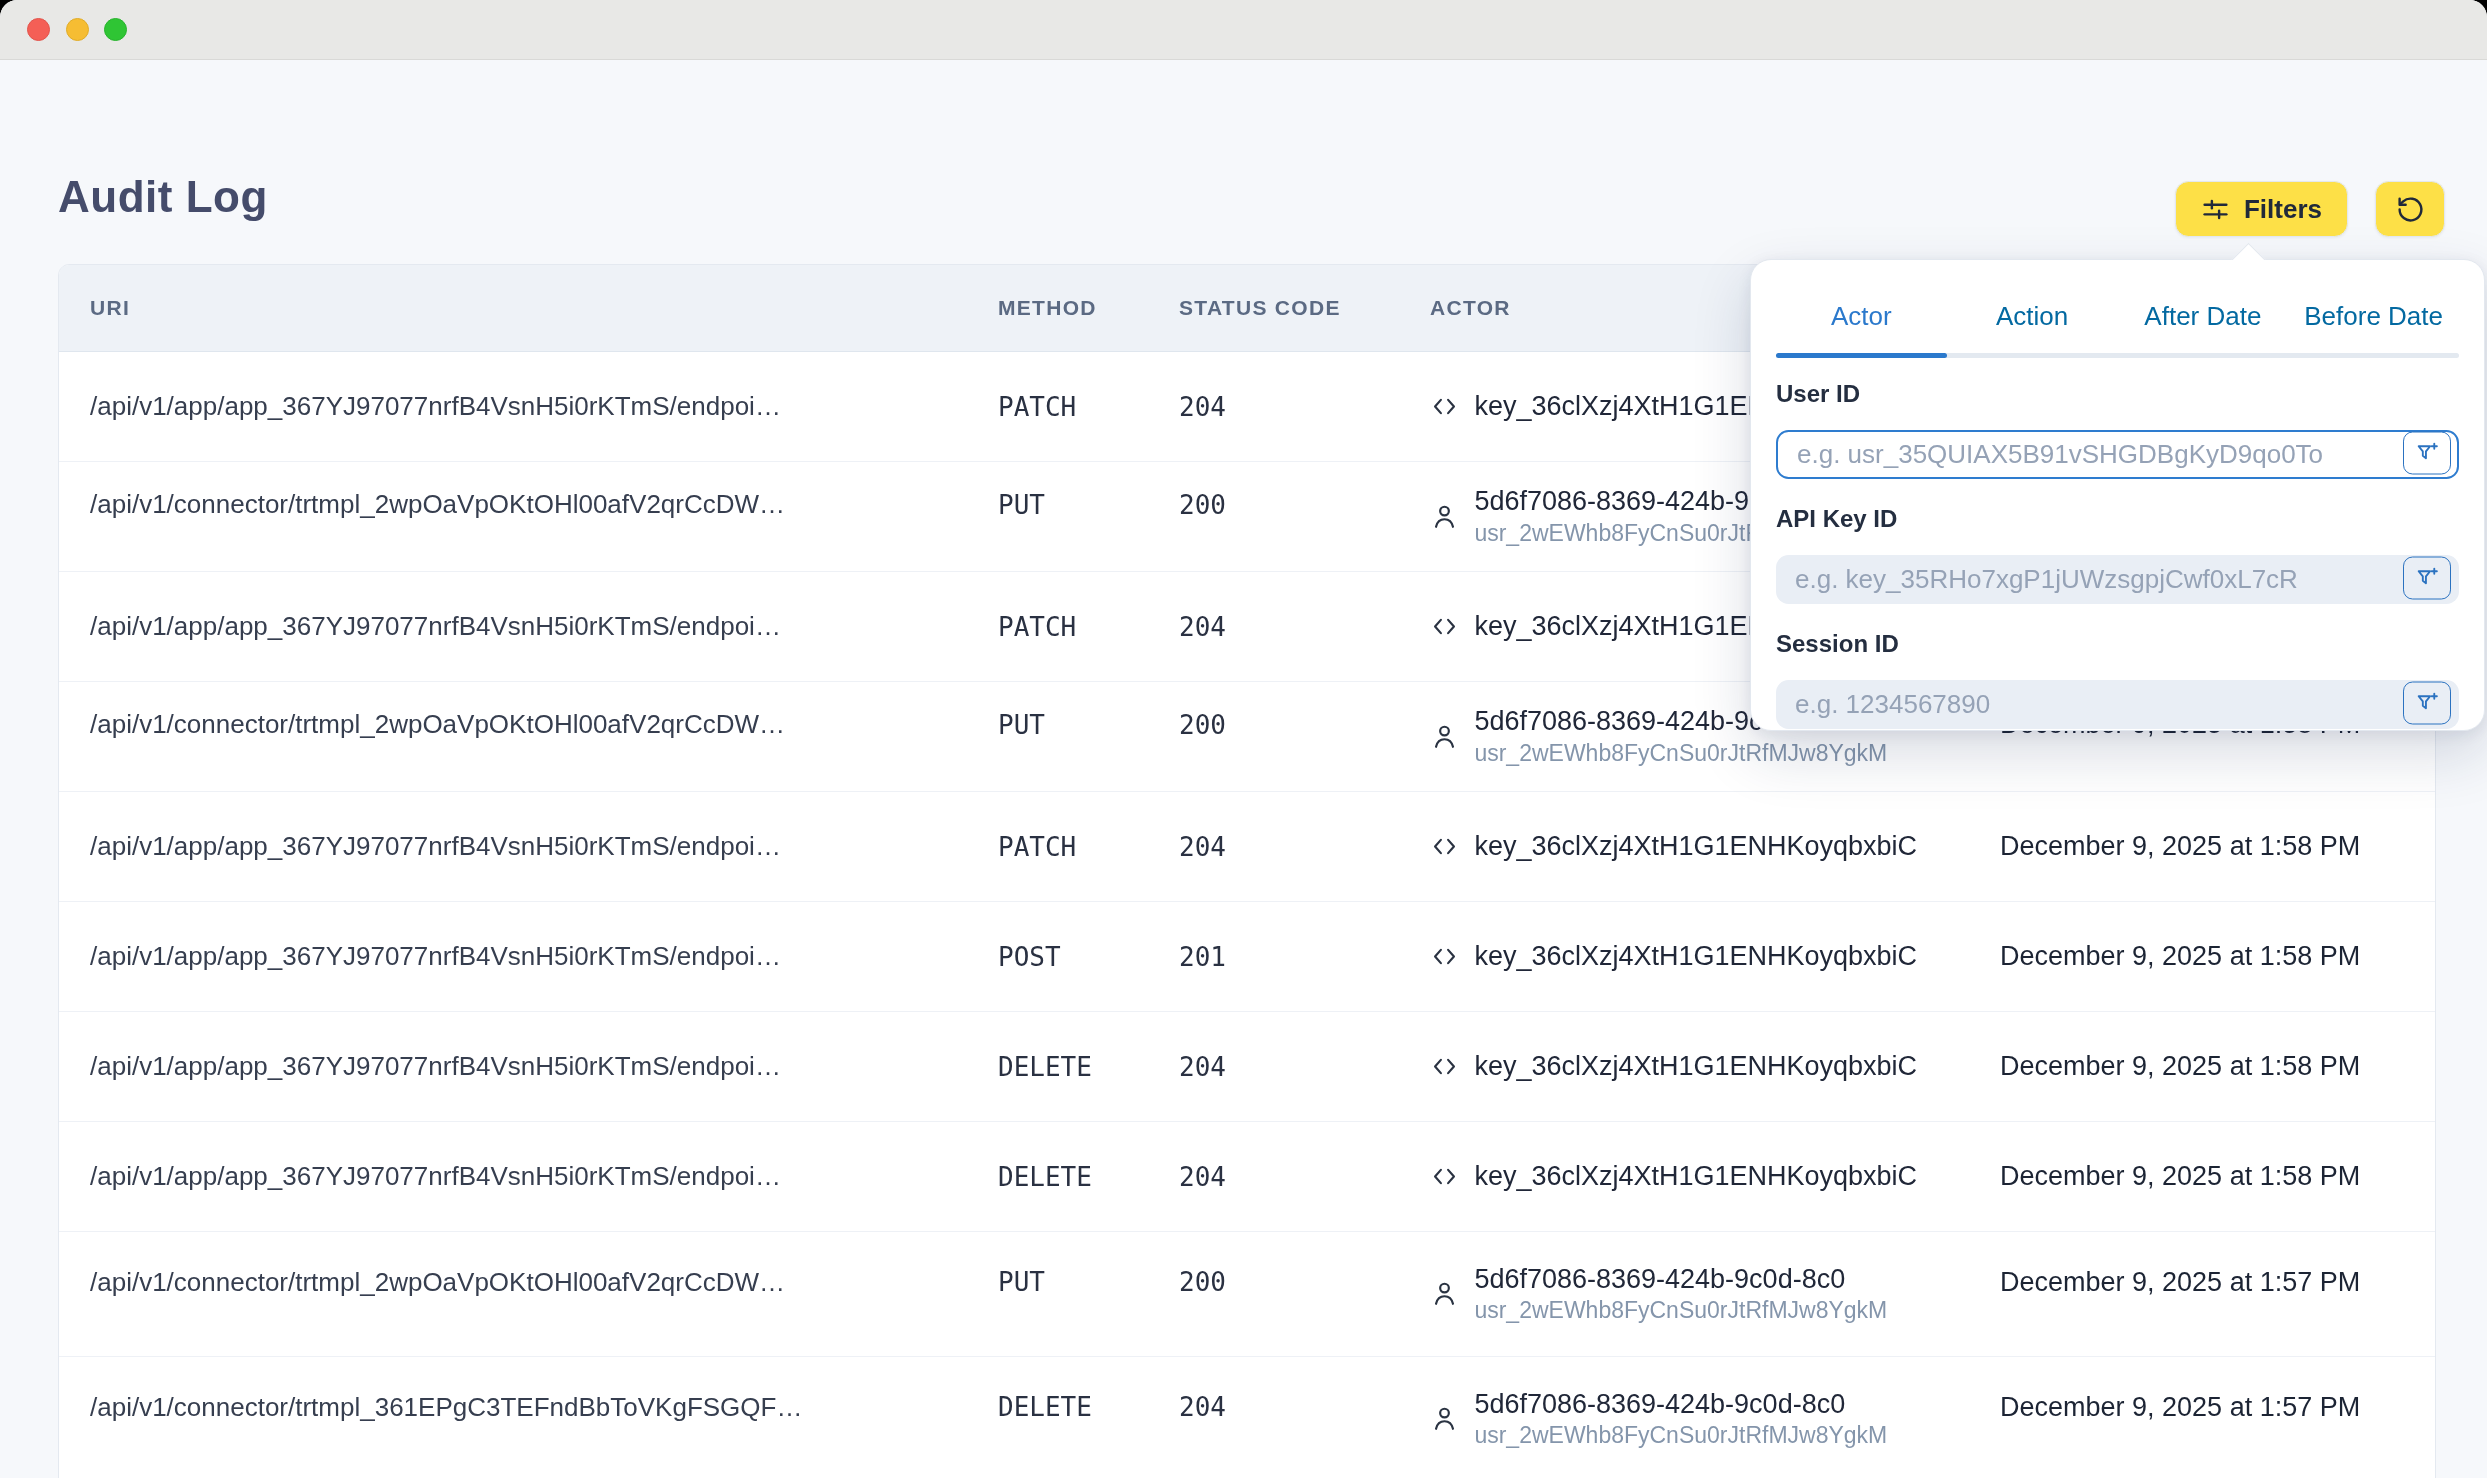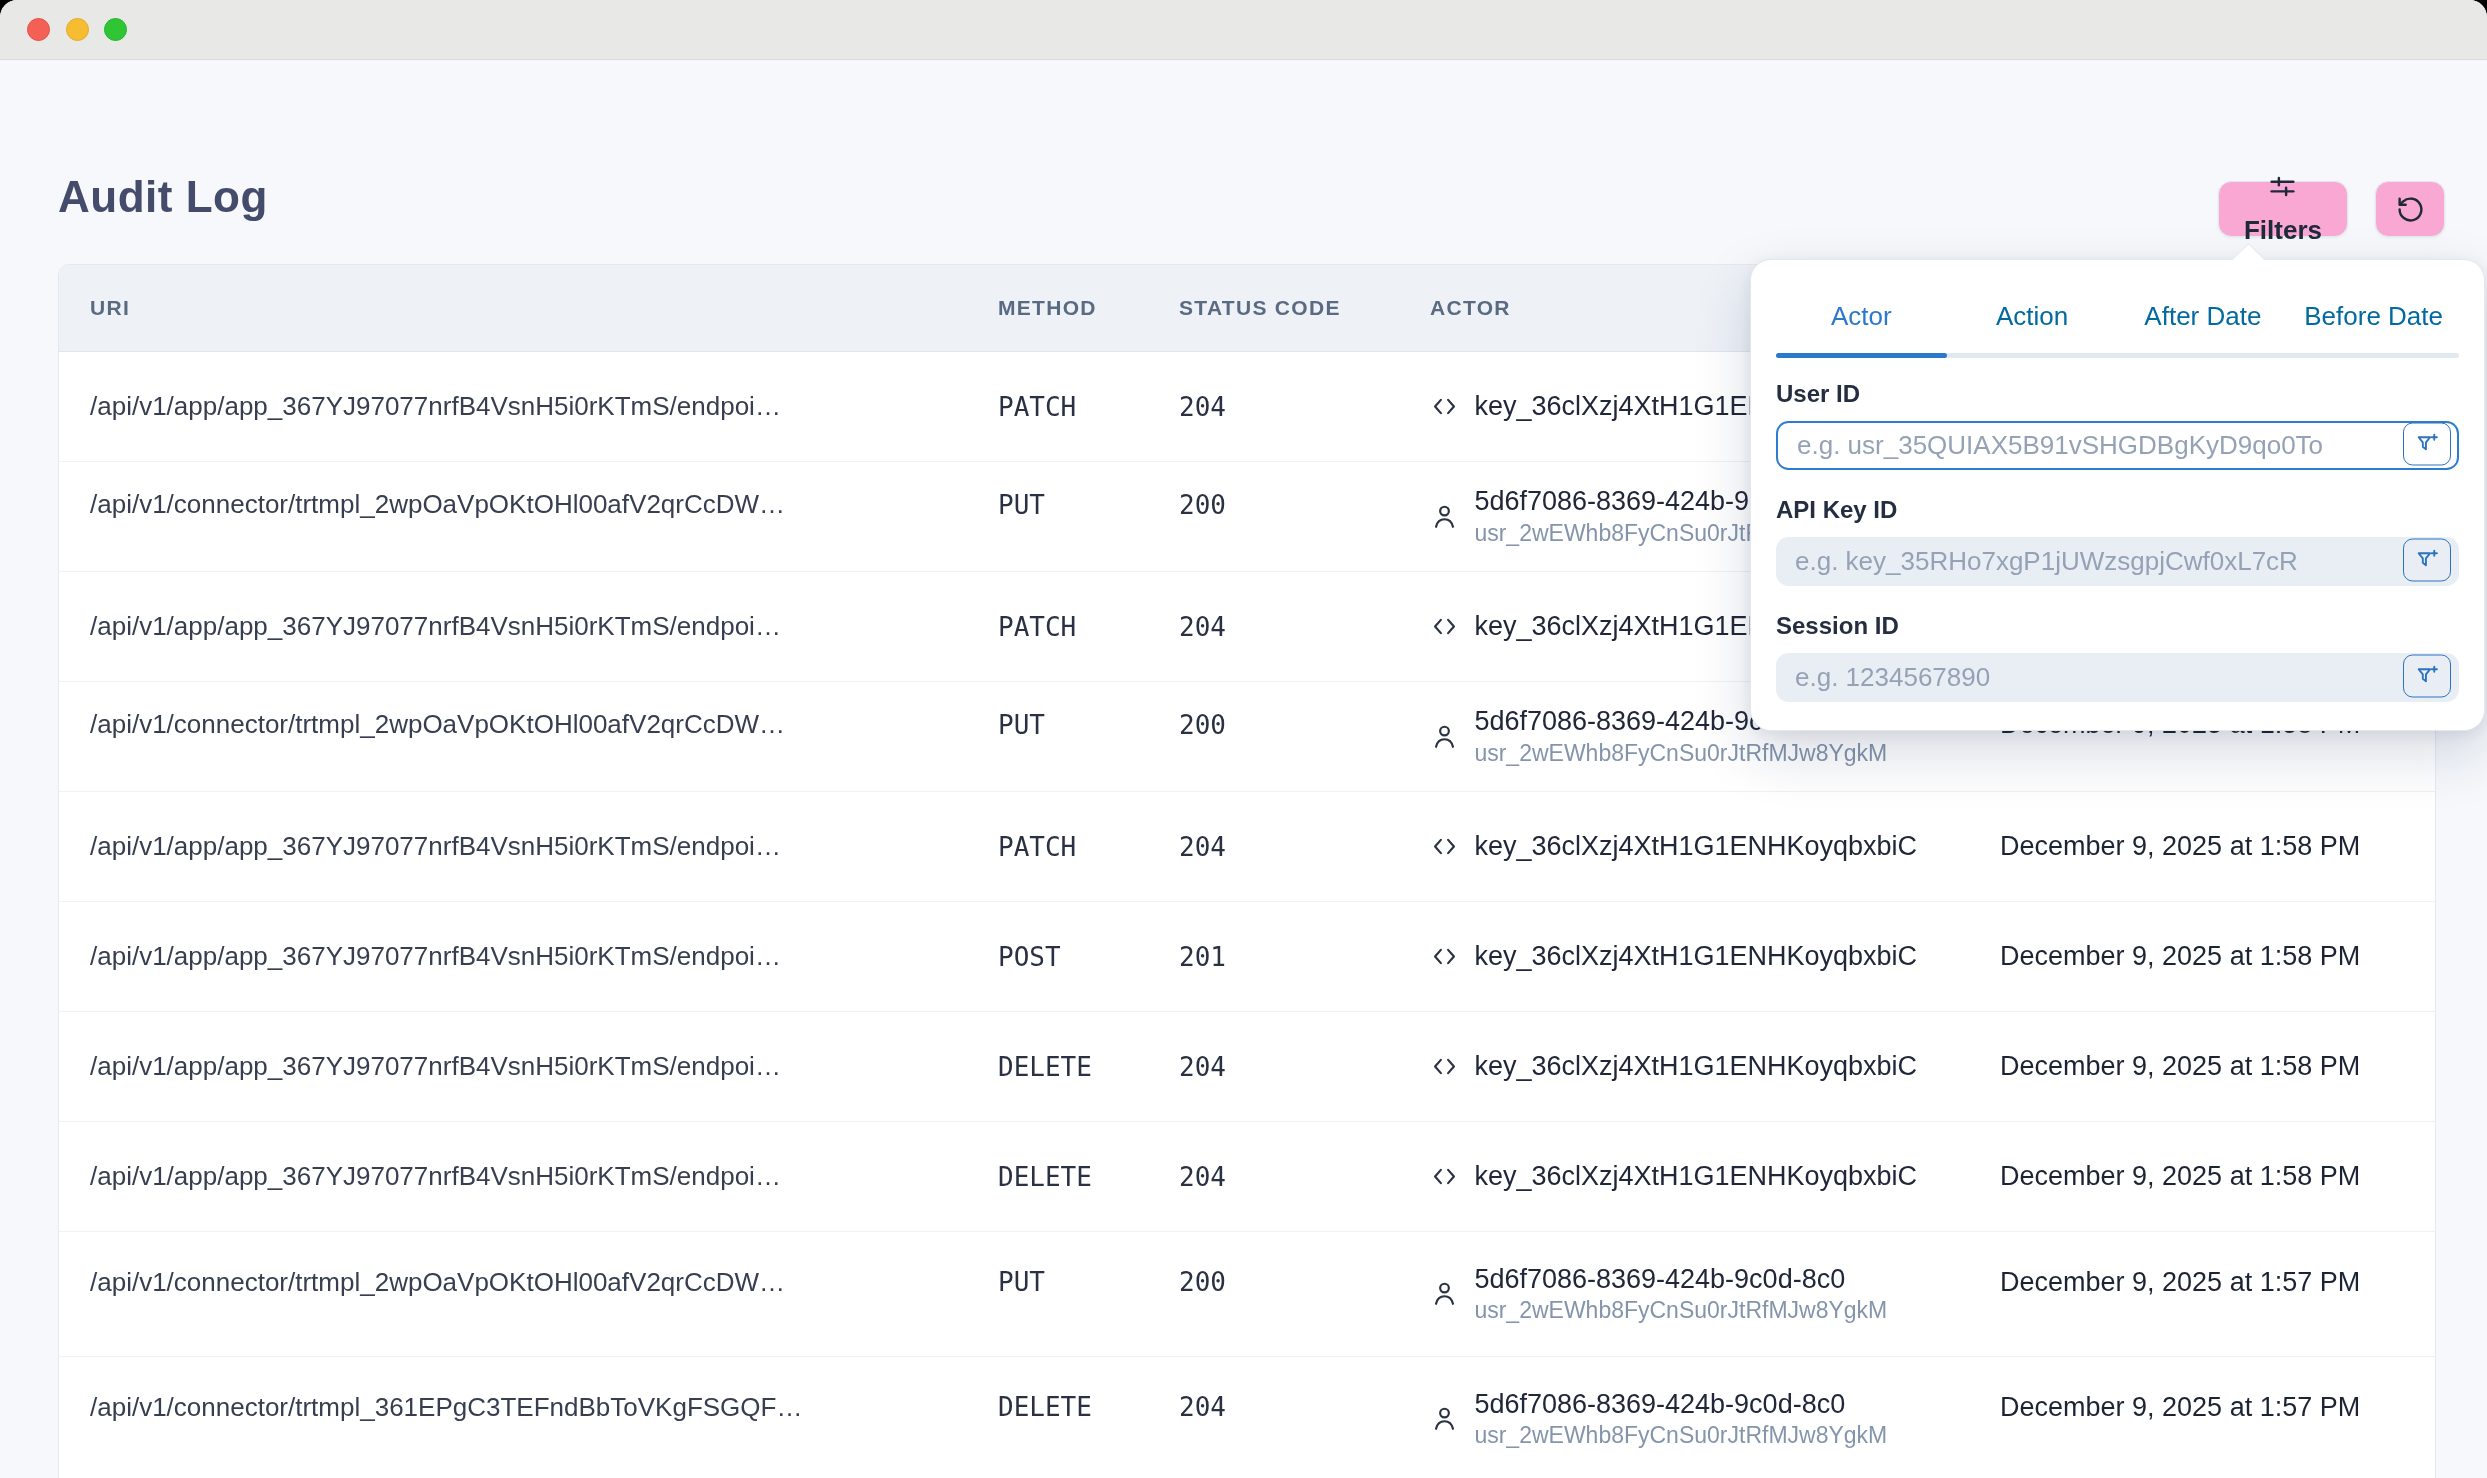--- a/index.html
+++ b/index.html
@@ -17,22 +17,22 @@
   .tl-green  { left:104px; background:#2fc534; border:1px solid #27b32d; }
 
   .content { position:relative; height:1419px; }
 
   .page-title { position:absolute; left:58px; top:112px; font-size:44px; font-weight:700;
                 color:#454c6b; letter-spacing:0.5px; }
 
   
   .actions { position:absolute; top:121px; right:42px; display:flex; gap:27px; z-index:50; }
   .btn { display:flex; align-items:center; justify-content:center; gap:13.5px; height:56px;
-         background:#f9a8d4; border:1.9px solid #e3e8ee; border-radius:13.5px;
-         box-shadow:0 1px 2.9px rgba(20,40,80,.06); cursor:pointer;flex-direction:column; }
+         background:#fde047; border:1.9px solid #e3e8ee; border-radius:13.5px;
+         box-shadow:0 1px 2.9px rgba(20,40,80,.06); cursor:pointer; }
   .btn-filters { padding:0 25px; font-size:26px; font-weight:600; color:#20293a; }
   .btn-reset { width:70px; }
   .btn svg { display:block; }
 
   
   .table { position:absolute; left:58px; top:204px; width:2378px; background:#fff;
            border:1.9px solid #e4e9f0; border-bottom:0; border-radius:11.6px 11.6px 0 0; }
   .thead, .row { display:grid; grid-template-columns:939px 181px 251px 570px 1fr; }
   .thead { height:87px; align-items:center; background:#eef2f7; border-bottom:1.9px solid #dfe6ee;
            border-radius:9.6px 9.6px 0 0; }
@@ -67,21 +67,21 @@
              padding:0 25px; }
   .tabs { display:flex; margin-top:35px; }
   .tab { flex:1; text-align:center; font-size:26px; font-weight:500; color:#0369a1;
          line-height:42px; cursor:pointer; }
   .tab.active { color:#2b79cc; }
   .tab-track { position:relative; margin-top:16.4px; height:4.8px; background:#e3e9f0; border-radius:2.9px; }
   .tab-indicator { position:absolute; left:0; top:0; width:25%; height:4.8px;
                    background:#2b79cc; border-radius:2.9px; }
   .field-label { margin-top:27px; font-size:24px; font-weight:600; color:#242e40; line-height:33px; }
   .field-label.first { margin-top:19px; }
-  .inputwrap { position:relative; margin-top:11px; height:45px; }
+  .inputwrap { position:relative; margin-top:20px; height:45px; }
   .text-input { width:100%; height:49px; border:0; border-radius:12.5px; background:#e9eef5;
                 padding:0 67px 0 19px; font-family:"Liberation Sans", sans-serif;
                 font-size:26px; color:#2a3142; outline:none; }
   .text-input::placeholder { color:#95a2b6; opacity:1; }
   .inputwrap.focused .text-input { background:#fff; border:2.9px solid #2e7ccf; }
   .filter-add-btn { position:absolute; right:7.7px; top:50%; transform:translateY(-50%);
                     width:48px; height:43px; background:transparent; border:1.9px solid #2b72c0;
                     border-radius:9.6px; display:flex; align-items:center; justify-content:center;
                     cursor:pointer; }
 </style>

